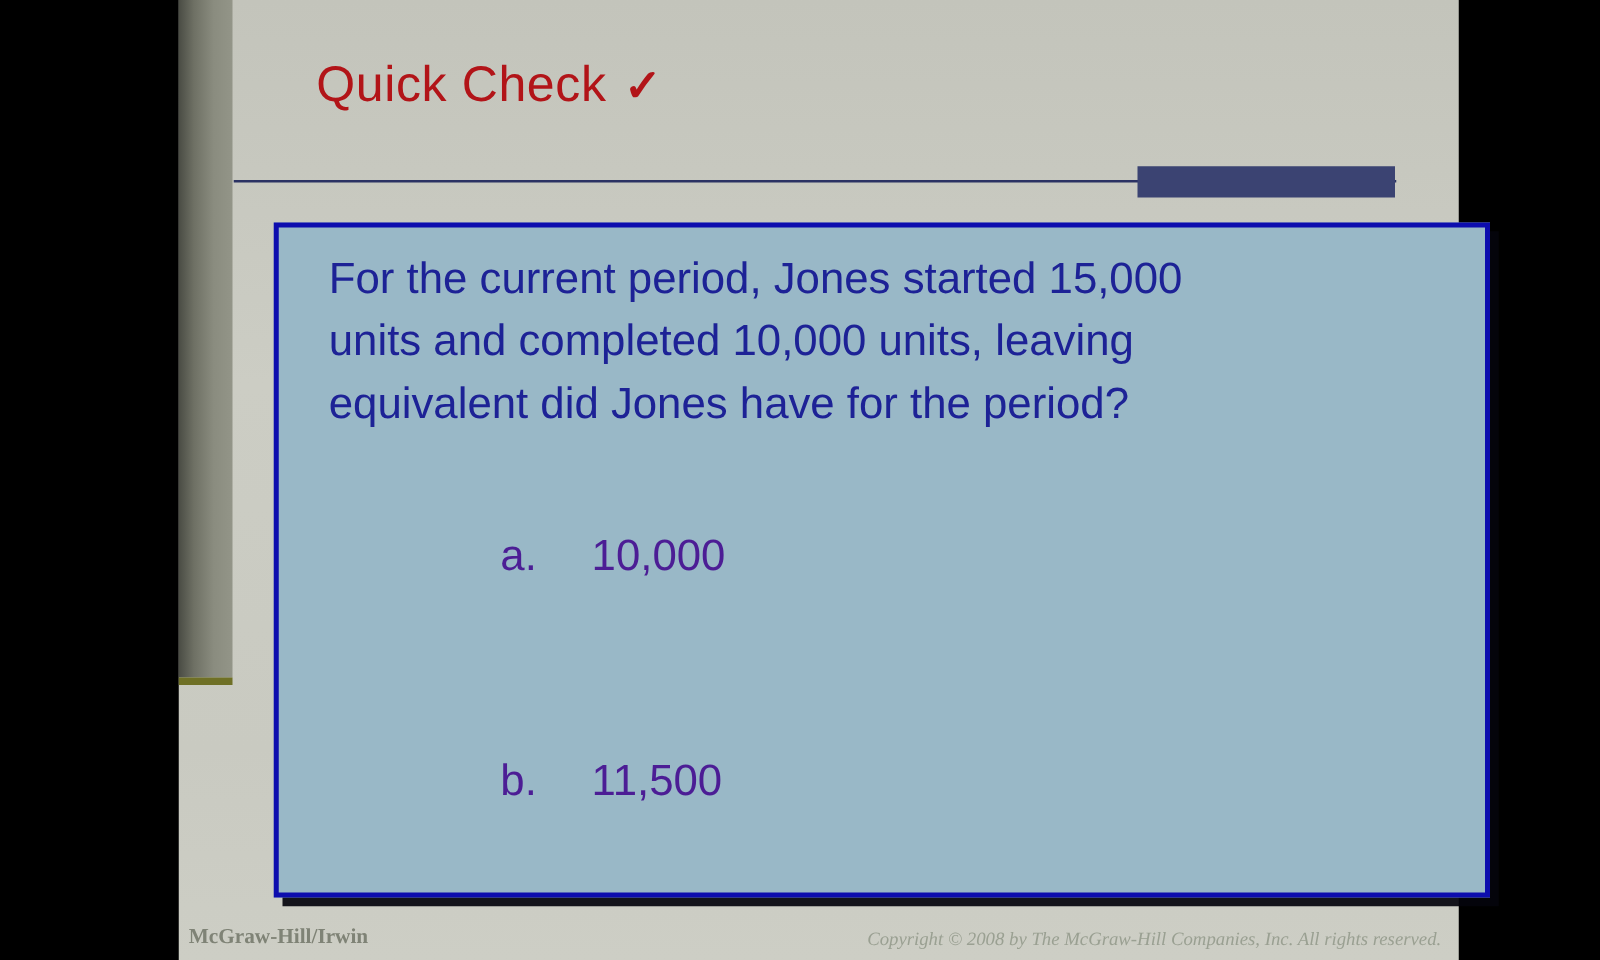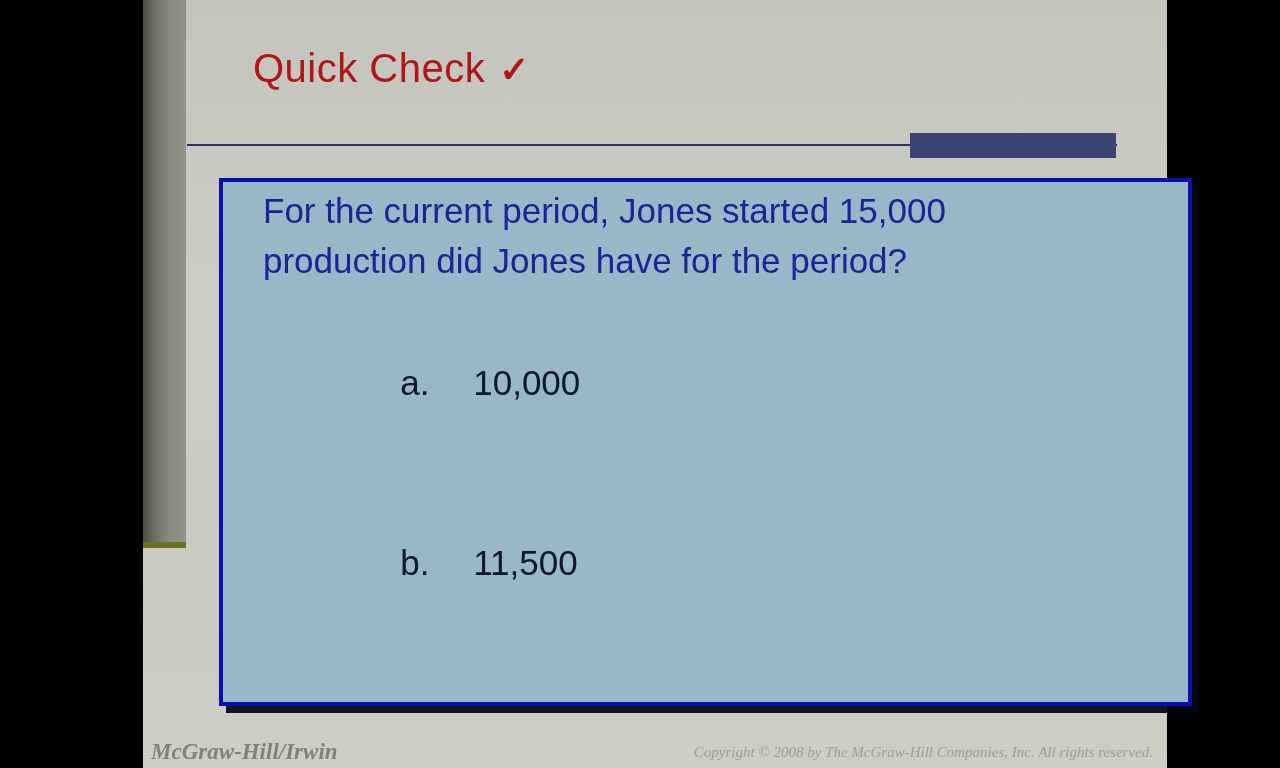--- a/index.html
+++ b/index.html
@@ -27,32 +27,32 @@
   .title-line{
     position:absolute;left:44px;top:144px;width:930px;height:2px;background:#2b3263;
   }
   .accent-rect{
     position:absolute;left:767px;top:133px;width:206px;height:25px;background:#3b4372;
   }
   .qbox{
     position:absolute;left:76px;top:178px;width:909px;height:516px;
     background:#99b8c7;border:4px solid #0d0dae;
     box-shadow:7px 7px 0 rgba(4,4,12,0.92);
-    padding:4px 16px 0 40px;box-sizing:content-box;
+    padding:16px 16px 0 40px;box-sizing:content-box;
   }
   .q-line{
     font-size:35px;line-height:50px;color:#1d2296;white-space:pre;
   }
   .options{margin-top:7px;margin-left:40px;}
-  .opt{font-size:35px;line-height:60px;color:#0f172a;white-space:pre;cursor:default;}
+  .opt{font-size:35px;line-height:60px;color:#4c1d95;white-space:pre;cursor:default;}
   .opt .letter{display:inline-block;width:73px;}
   .footer-brand{
     position:absolute;left:8px;top:739px;
-    font-family:"Liberation Serif",serif;font-style:italic;font-weight:700;
-    font-size:23px;color:#7f8376;white-space:nowrap;
+    font-family:"Liberation Serif",serif;font-weight:700;
+    font-size:17px;color:#7f8376;white-space:nowrap;
   }
   .footer-copyright{
     position:absolute;right:14px;top:744px;
     font-family:"Liberation Serif",serif;font-style:italic;
     font-size:15px;color:#9aa092;white-space:nowrap;
   }
 </style>
 </head>
 <body>
 
@@ -64,21 +64,22 @@
 
     <div class="title">
       <span>Quick Check</span><span class="check">✓</span>
     </div>
 
     <div class="title-line"></div>
     <div class="accent-rect"></div>
 
     <div class="qbox">
       <div class="q-line">For the current period, Jones started 15,000</div>
-      <div class="q-line">production did Jones have for the period?</div>
+      <div class="q-line">units and completed 10,000 units, leaving</div>
+      <div class="q-line">equivalent did Jones have for the period?</div>
 
       <div class="options">
         <div class="opt">
           <span class="letter">a.</span><span class="value">10,000</span>
         </div>
         <div class="opt">
           <span class="letter">b.</span><span class="value">11,500</span>
         </div>
 
       </div>

